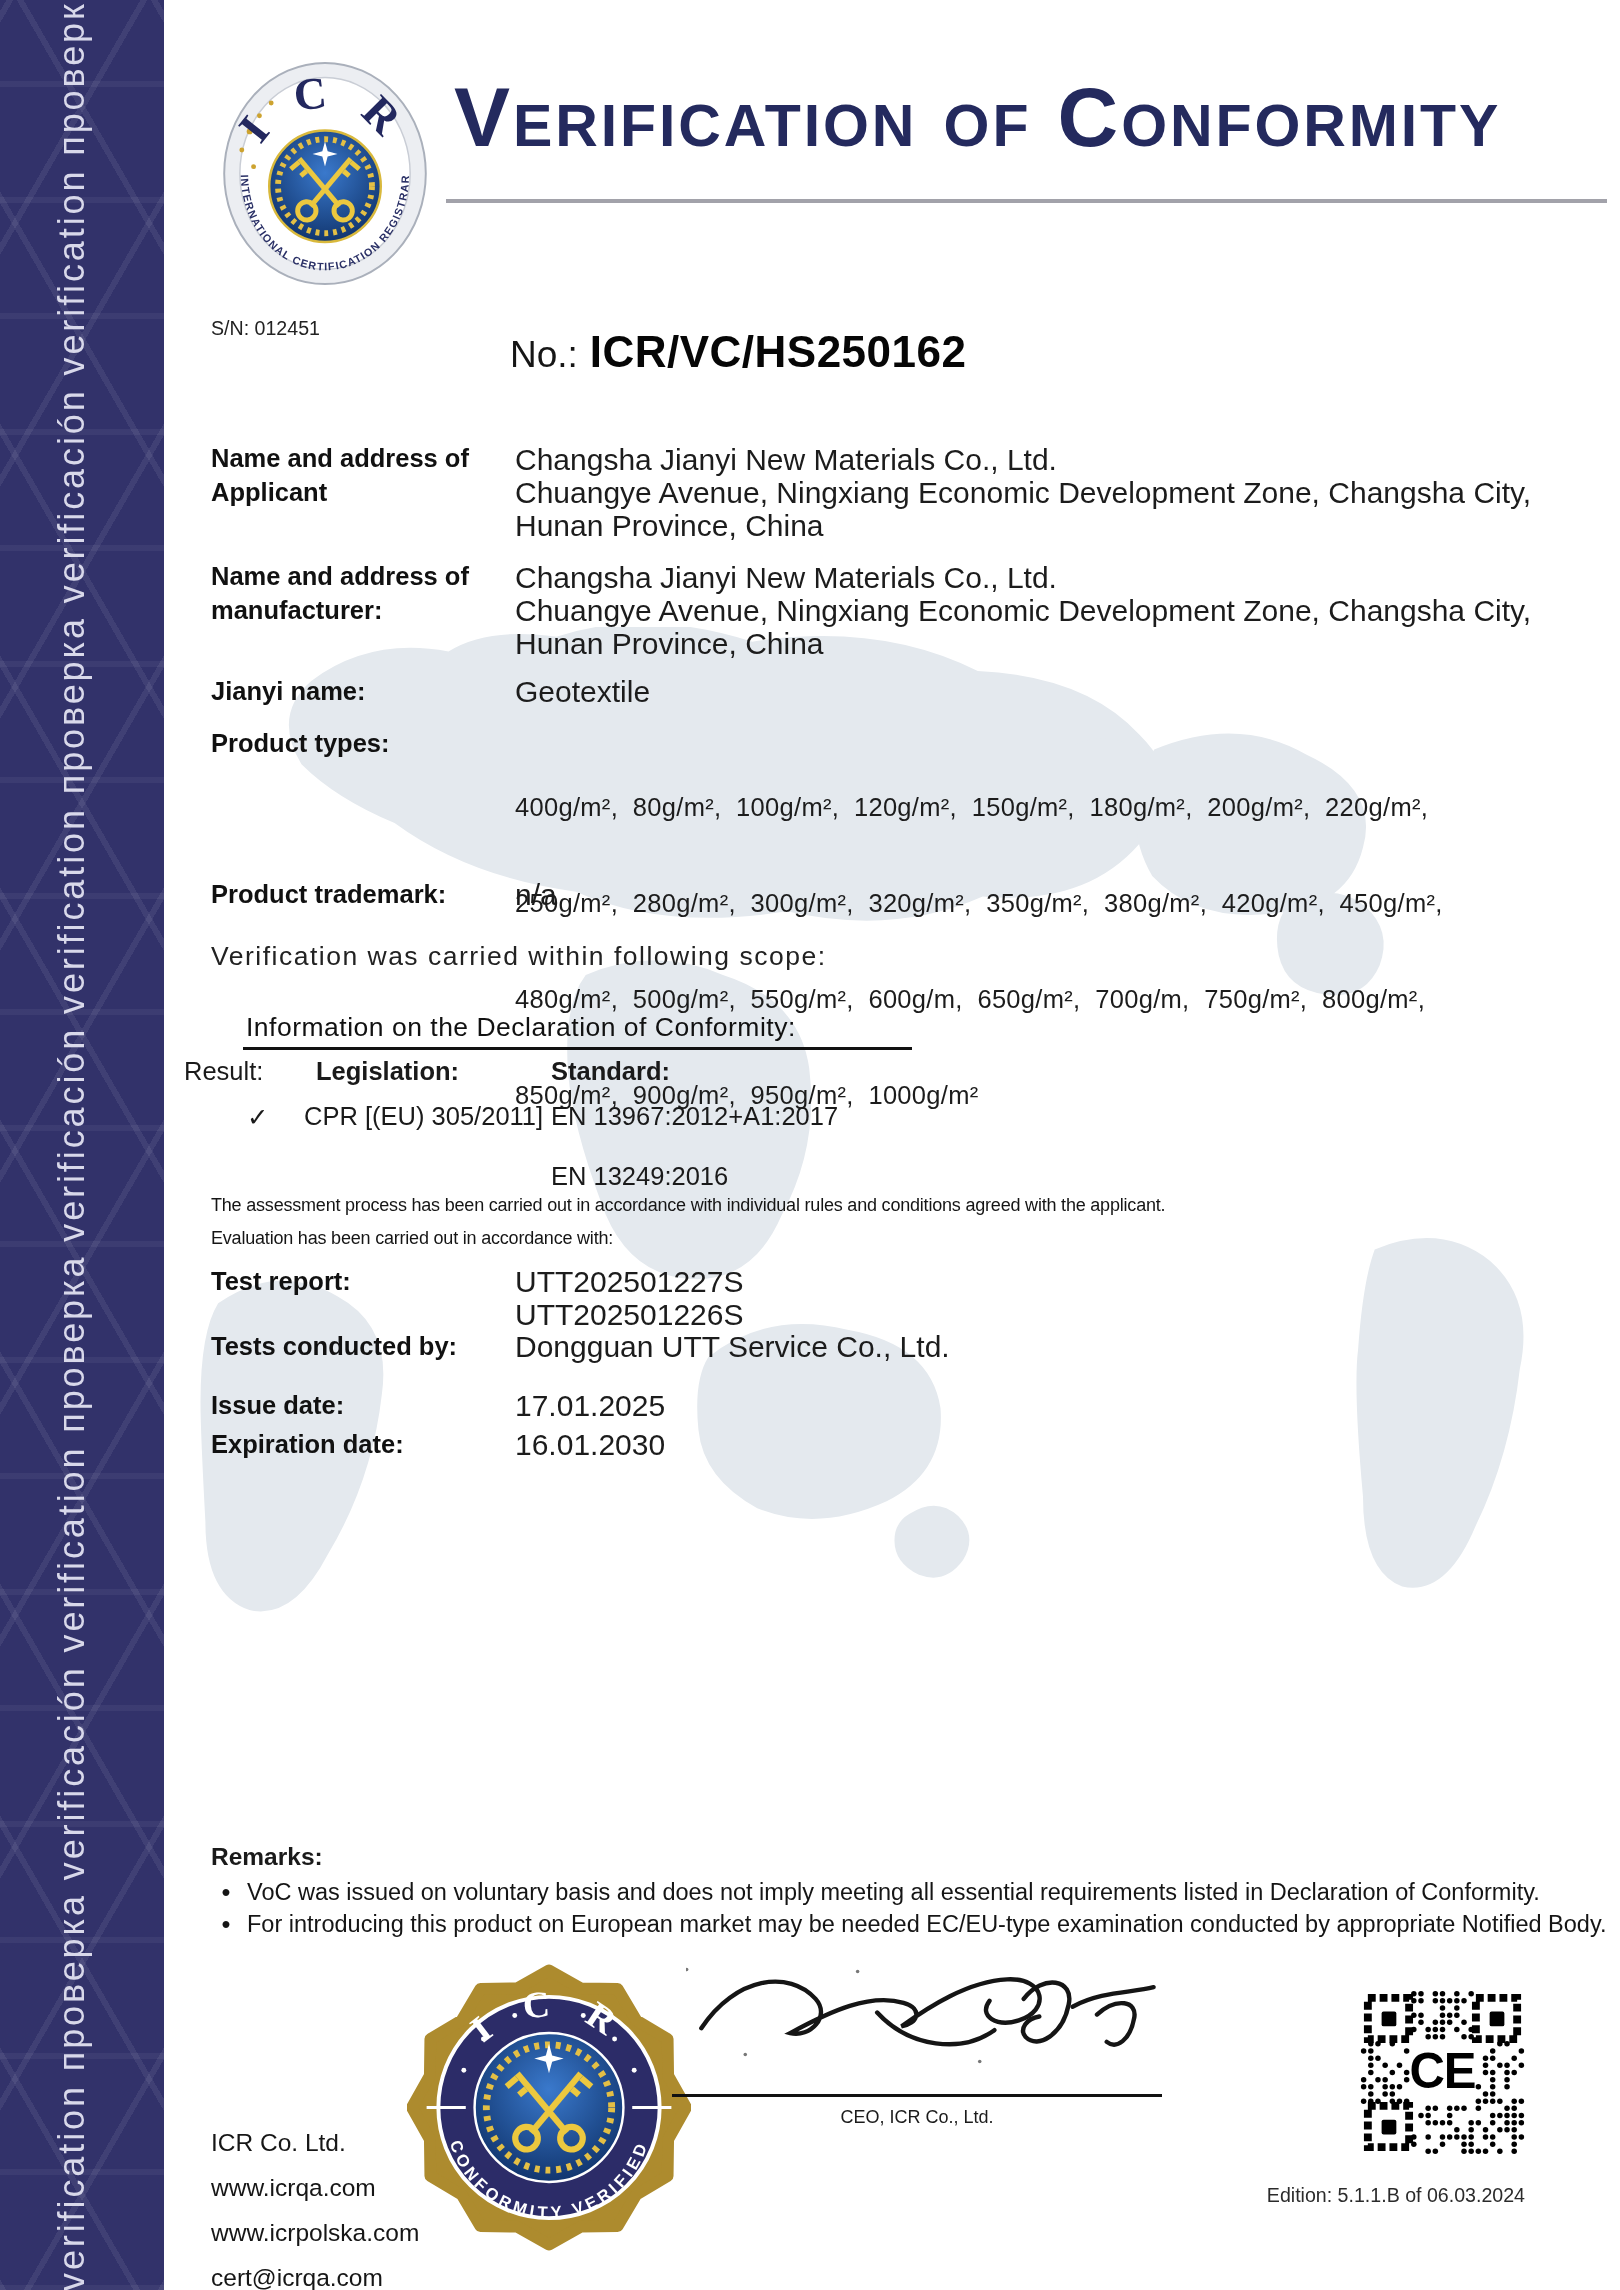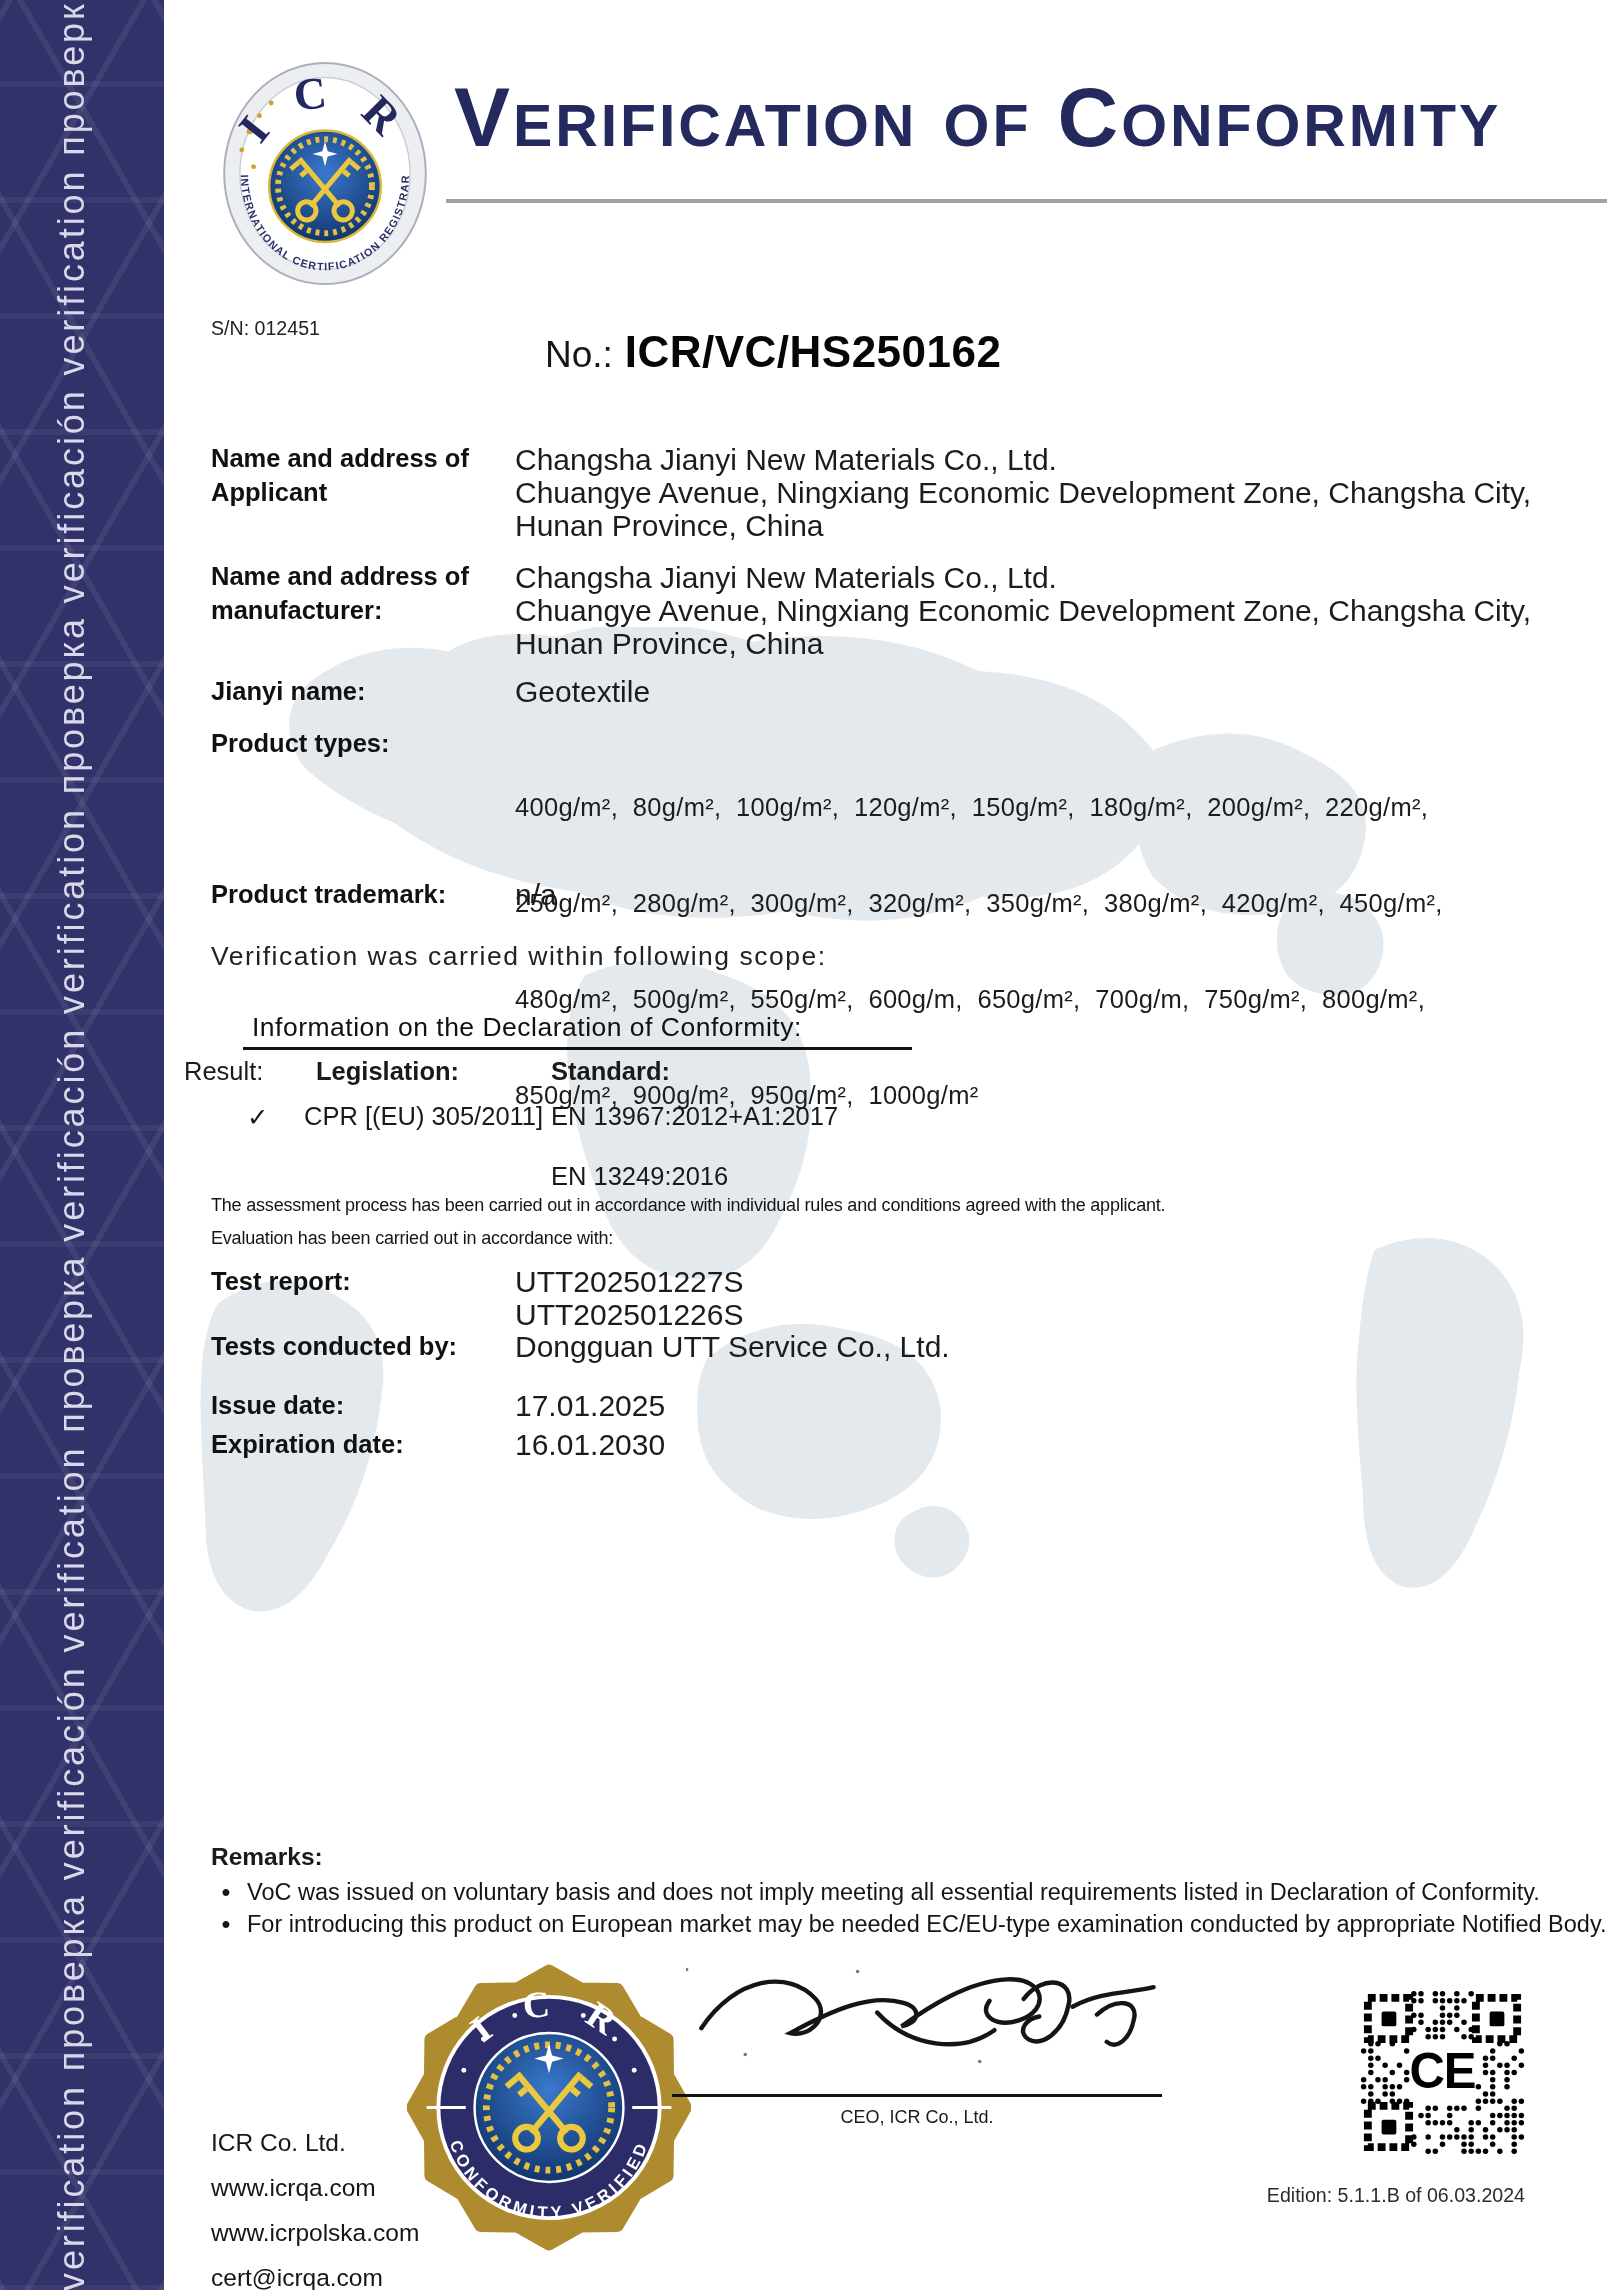--- a/index.html
+++ b/index.html
@@ -22,31 +22,31 @@
   .map{position:absolute;left:164px;top:627px;z-index:0;}
   .map path{fill:#e4e9ee;}
 
   .z1{z-index:1;}
 
   
   .title{position:absolute;left:454px;top:61px;width:1166px;font-variant:small-caps;
     font-size:84px;letter-spacing:2.9px;color:#242a5e;white-space:nowrap;z-index:1;margin-top:8px;}
   .title-rule{position:absolute;left:446px;top:199px;width:1161px;height:3.9px;background:#a2a2aa;z-index:1;}
   .serial{position:absolute;left:211px;top:317px;font-size:19.6px;color:#222;z-index:1;}
-  .no-line{position:absolute;left:510px;top:327px;display:flex;align-items:baseline;gap:11.8px;z-index:1;margin-left:35px;}
+  .no-line{position:absolute;left:510px;top:327px;display:flex;align-items:baseline;gap:11.8px;z-index:1;}
   .no-label{font-size:37px;color:#161616;}
   .no-value{font-size:44px;font-weight:700;color:#060606;letter-spacing:0.5px;}
 
   
   .lbl{position:absolute;left:211px;font-weight:700;font-size:25.5px;line-height:34px;color:#111;z-index:1;}
   .val{position:absolute;left:515px;font-size:30px;line-height:33px;color:#1c1c1c;z-index:1;}
   .types{font-size:25.5px;line-height:32px;white-space:pre;letter-spacing:0.3px;}
 
   .scope-intro{position:absolute;left:211px;top:941px;font-size:26.5px;letter-spacing:1.5px;color:#222;z-index:1;}
-  .doc-title{position:absolute;left:252px;top:1012px;font-size:26.5px;letter-spacing:0.5px;color:#111;z-index:1;}
+  .doc-title{position:absolute;left:246px;top:1012px;font-size:26.5px;letter-spacing:0.5px;color:#111;z-index:1;}
   .doc-rule{position:absolute;left:243px;top:1047px;width:669px;height:2.9px;background:#111;z-index:1;}
   .res-label{position:absolute;top:1057px;font-size:25.5px;z-index:1;}
   .res-bold{font-weight:700;}
   .chk-row{top:1102px;}
   .std2{top:1154px;margin-top:8px;}
 
   .para{position:absolute;left:211px;width:1402px;font-size:18px;line-height:33px;
         letter-spacing:-0.2px;color:#151515;z-index:1;}
 
   

